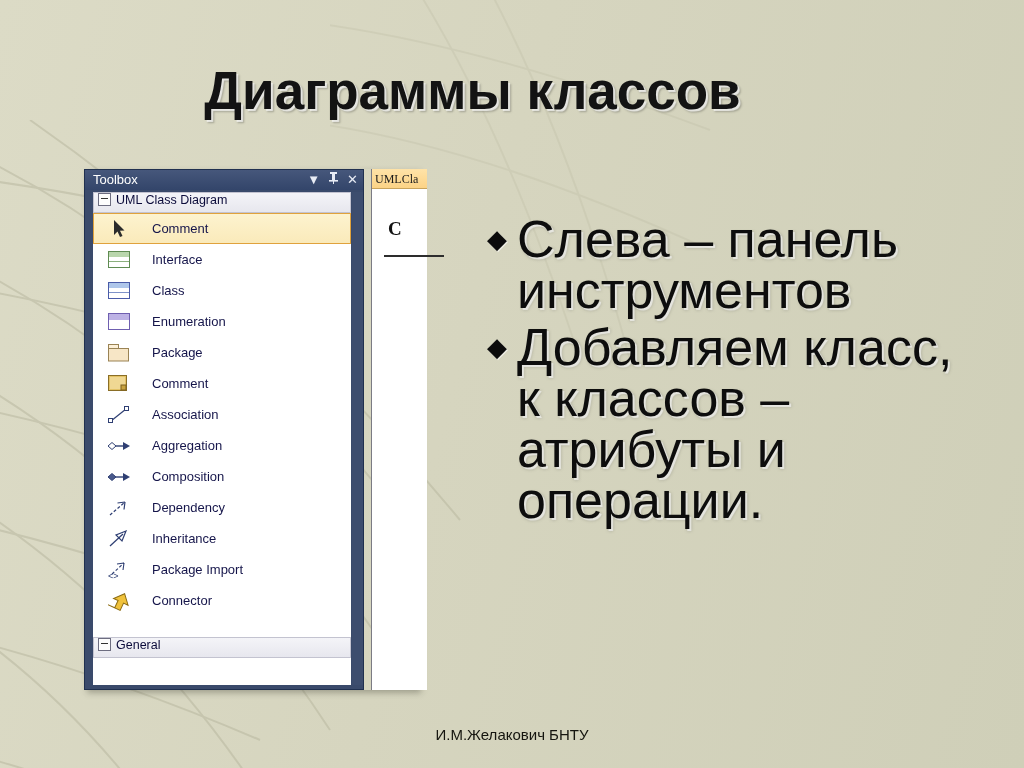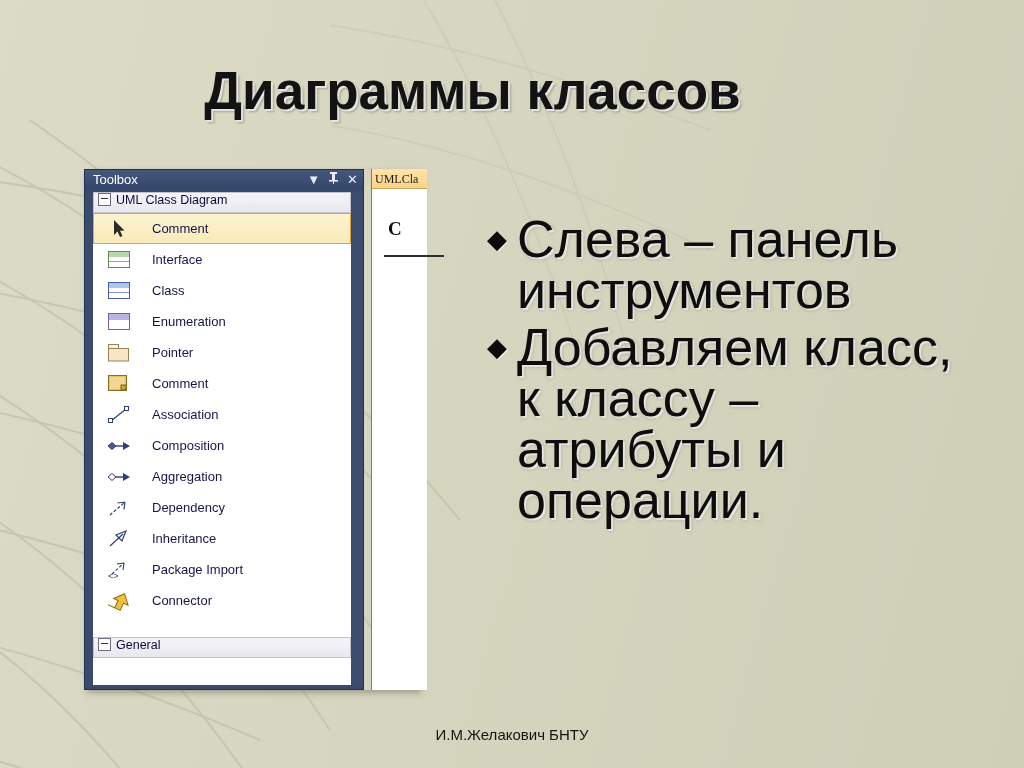--- a/index.html
+++ b/index.html
@@ -384,21 +384,21 @@
           <span class="tb-label">Enumeration</span>
         </div>
 
         <div class="tb-item">
           <span class="tb-icon">
             <svg width="22" height="18" viewBox="0 0 22 18">
               <rect x="0.5" y="0.5" width="10" height="4" fill="#fdf0d8" stroke="#9a8354"></rect>
               <rect x="0.5" y="4.5" width="20" height="12.5" fill="#f7e6c6" stroke="#9a8354"></rect>
             </svg>
           </span>
-          <span class="tb-label">Pointer</span>
+          <span class="tb-label">Package</span>
         </div>
 
         <div class="tb-item">
           <span class="tb-icon">
             <svg width="22" height="18" viewBox="0 0 22 18">
               <rect x="0.5" y="0.5" width="18" height="15" fill="#e3c265" stroke="#8a6e27"></rect>
               <rect x="2" y="2" width="15" height="12" fill="#f0d893"></rect>
               <rect x="13" y="10" width="5" height="5" fill="#c9a33f" stroke="#7d611f"></rect>
             </svg>
           </span>
@@ -412,37 +412,37 @@
               <rect x="0.5" y="12.5" width="4" height="4" fill="#ffffff" stroke="#2f3f73"></rect>
               <rect x="16.5" y="0.5" width="4" height="4" fill="#ffffff" stroke="#2f3f73"></rect>
             </svg>
           </span>
           <span class="tb-label">Association</span>
         </div>
 
         <div class="tb-item">
           <span class="tb-icon">
             <svg width="24" height="14" viewBox="0 0 24 14">
+              <polygon points="1,7 5,3.5 9,7 5,10.5" fill="#ffffff" stroke="#2f3f73"></polygon>
+              <line x1="9" y1="7" x2="20" y2="7" stroke="#2f3f73" stroke-width="1.4"></line>
+              <polygon points="23,7 16,3 16,11" fill="#2f3f73"></polygon>
+            </svg>
+          </span>
+          <span class="tb-label">Aggregation</span>
+        </div>
+
+        <div class="tb-item">
+          <span class="tb-icon">
+            <svg width="24" height="14" viewBox="0 0 24 14">
               <polygon points="1,7 5,3.5 9,7 5,10.5" fill="#4a5a8c" stroke="#2f3f73"></polygon>
               <line x1="9" y1="7" x2="20" y2="7" stroke="#2f3f73" stroke-width="1.4"></line>
               <polygon points="23,7 16,3 16,11" fill="#2f3f73"></polygon>
             </svg>
           </span>
           <span class="tb-label">Composition</span>
-        </div>
-
-        <div class="tb-item">
-          <span class="tb-icon">
-            <svg width="24" height="14" viewBox="0 0 24 14">
-              <polygon points="1,7 5,3.5 9,7 5,10.5" fill="#ffffff" stroke="#2f3f73"></polygon>
-              <line x1="9" y1="7" x2="20" y2="7" stroke="#2f3f73" stroke-width="1.4"></line>
-              <polygon points="23,7 16,3 16,11" fill="#2f3f73"></polygon>
-            </svg>
-          </span>
-          <span class="tb-label">Aggregation</span>
         </div>
 
         <div class="tb-item">
           <span class="tb-icon">
             <svg width="22" height="18" viewBox="0 0 22 18">
               <line x1="2" y1="16" x2="17" y2="3" stroke="#2f3f73" stroke-width="1.2" stroke-dasharray="3,2"></line>
               <path d="M17 3 L9.5 4 M17 3 L16 10.5" stroke="#2f3f73" stroke-width="1.2" fill="none"></path>
             </svg>
           </span>
           <span class="tb-label">Dependency</span>
@@ -489,19 +489,19 @@
     </div>
   </div>
 
   <div class="bullets">
     <div class="bullet-row">
       <span class="bullet-marker">◆</span>
       <span class="bullet-text">Слева – панель инструментов</span>
     </div>
     <div class="bullet-row">
       <span class="bullet-marker">◆</span>
-      <span class="bullet-text">Добавляем класс, к классу – атрибуты и операции.</span>
+      <span class="bullet-text">Добавляем класс, к классов – атрибуты и операции.</span>
     </div>
   </div>
 
   <div class="footer">И.М.Желакович БНТУ</div>
 
 </div>
 
 </body></html>

